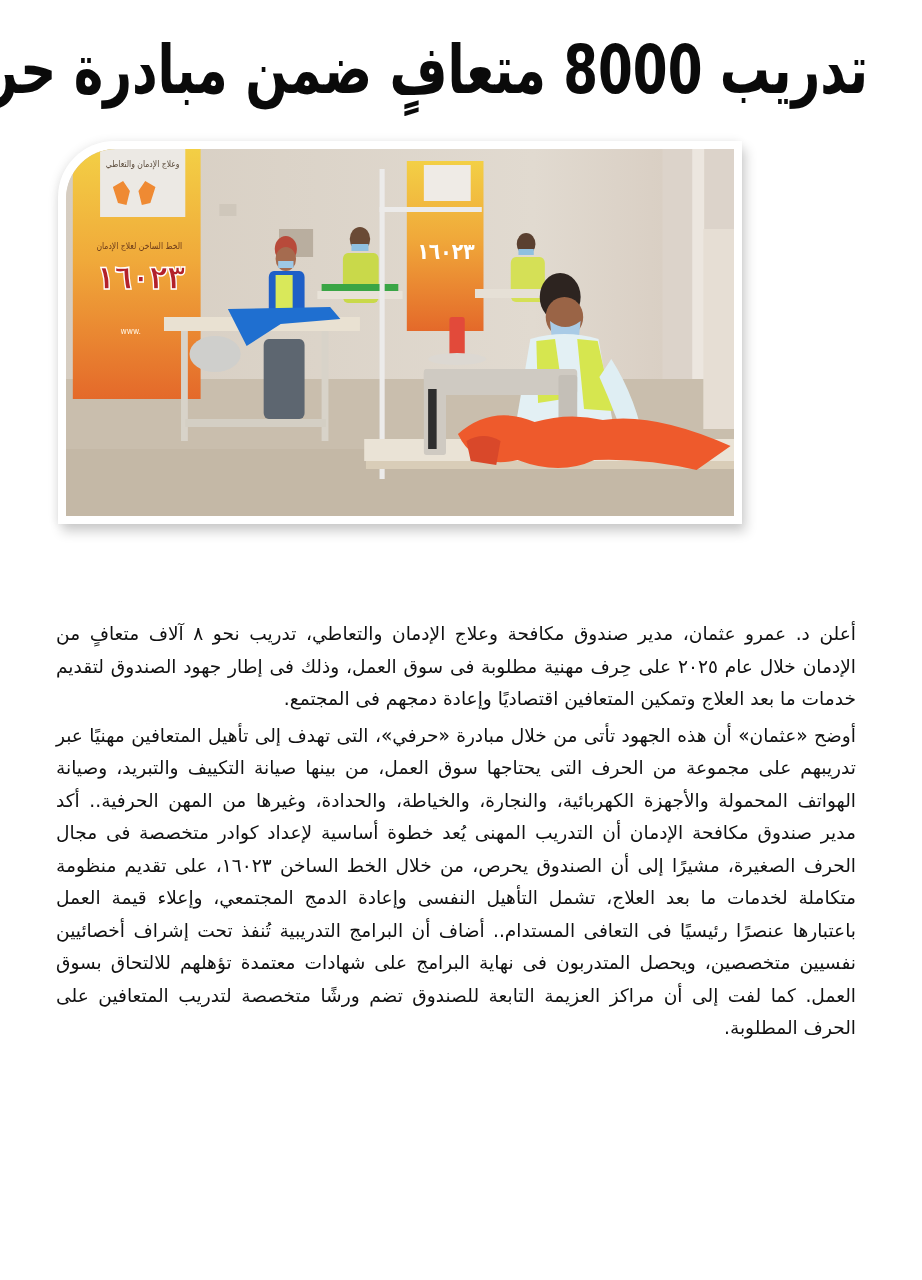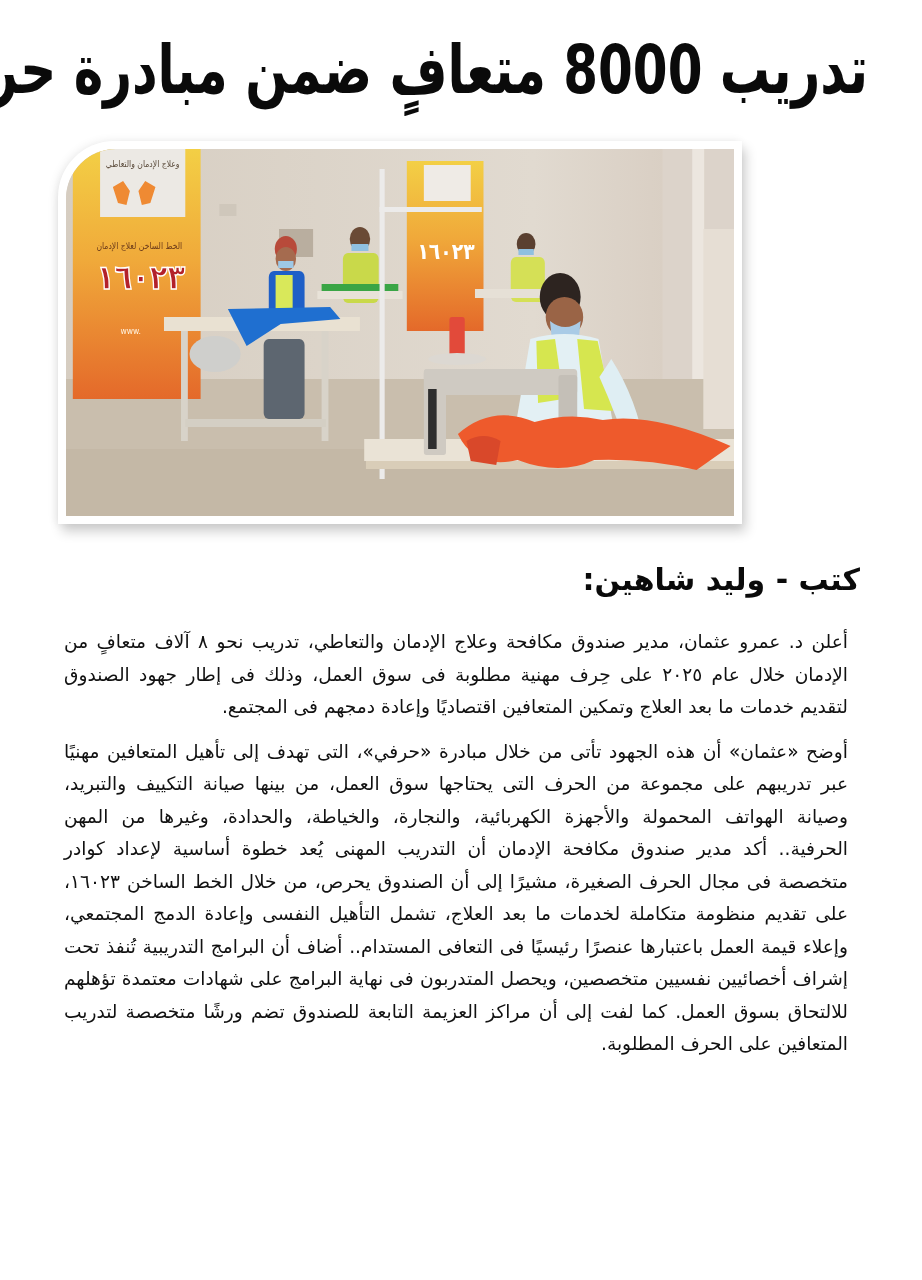--- a/index.html
+++ b/index.html
@@ -33,21 +33,21 @@
     font-family: "DejaVu Sans", sans-serif; font-weight: bold;
     font-size: 30px; line-height: 44px; color: #0a0a0a;
   }
 
   .body-text {
     position: absolute; left: 52px; right: 62px; top: 614px;
     direction: rtl; text-align: justify; text-align-last: right;
     font-family: "DejaVu Sans", sans-serif;
     font-size: 18.6px; line-height: 32.5px; color: #111111;
   }
-  .body-text p { margin: 12px; }
+  .body-text p { margin: 4px; }
 </style>
 </head>
 <body>
 
 <div class="page">
 
   <div class="headline">تدريب 8000 متعافٍ ضمن مبادرة حرفى لتمكينهم ودمجهم بسوق العمل</div>
 
   <div class="photo-frame">
     <div class="photo">
@@ -140,20 +140,19 @@
           <ellipse cx="459" cy="210" rx="34" ry="6" fill="#dcd8d2"></ellipse>
           <path d="M460 285 q40 -30 90 -12 q40 -10 80 -2 q60 -8 150 26 l-40 24 q-60 -12 -120 -10 q-40 16 -90 0 q-50 10 -70 -26 z" fill="#ee5a2c"></path>
           <path d="M470 292 q20 -10 40 0 l-5 24 l-30 -4 z" fill="#d9482a"></path>
         </g>
 
         <rect x="748" y="80" width="36" height="200" fill="#e6ded4"></rect>
       </svg>
     </div>
   </div>
 
-  <div class="byline">كتب - وليد شاهين:</div>
 
   <div class="body-text">
     <p>أعلن د. عمرو عثمان، مدير صندوق مكافحة وعلاج الإدمان والتعاطي، تدريب نحو ٨ آلاف متعافٍ من الإدمان خلال عام ٢٠٢٥ على حِرف مهنية مطلوبة فى سوق العمل، وذلك فى إطار جهود الصندوق لتقديم خدمات ما بعد العلاج وتمكين المتعافين اقتصاديًا وإعادة دمجهم فى المجتمع.</p>
     <p>أوضح «عثمان» أن هذه الجهود تأتى من خلال مبادرة «حرفي»، التى تهدف إلى تأهيل المتعافين مهنيًا عبر تدريبهم على مجموعة من الحرف التى يحتاجها سوق العمل، من بينها صيانة التكييف والتبريد، وصيانة الهواتف المحمولة والأجهزة الكهربائية، والنجارة، والخياطة، والحدادة، وغيرها من المهن الحرفية.. أكد مدير صندوق مكافحة الإدمان أن التدريب المهنى يُعد خطوة أساسية لإعداد كوادر متخصصة فى مجال الحرف الصغيرة، مشيرًا إلى أن الصندوق يحرص، من خلال الخط الساخن ١٦٠٢٣، على تقديم منظومة متكاملة لخدمات ما بعد العلاج، تشمل التأهيل النفسى وإعادة الدمج المجتمعي، وإعلاء قيمة العمل باعتبارها عنصرًا رئيسيًا فى التعافى المستدام.. أضاف أن البرامج التدريبية تُنفذ تحت إشراف أخصائيين نفسيين متخصصين، ويحصل المتدربون فى نهاية البرامج على شهادات معتمدة تؤهلهم للالتحاق بسوق العمل. كما لفت إلى أن مراكز العزيمة التابعة للصندوق تضم ورشًا متخصصة لتدريب المتعافين على الحرف المطلوبة.</p>
   </div>
 
 </div>
 
 </body></html>

